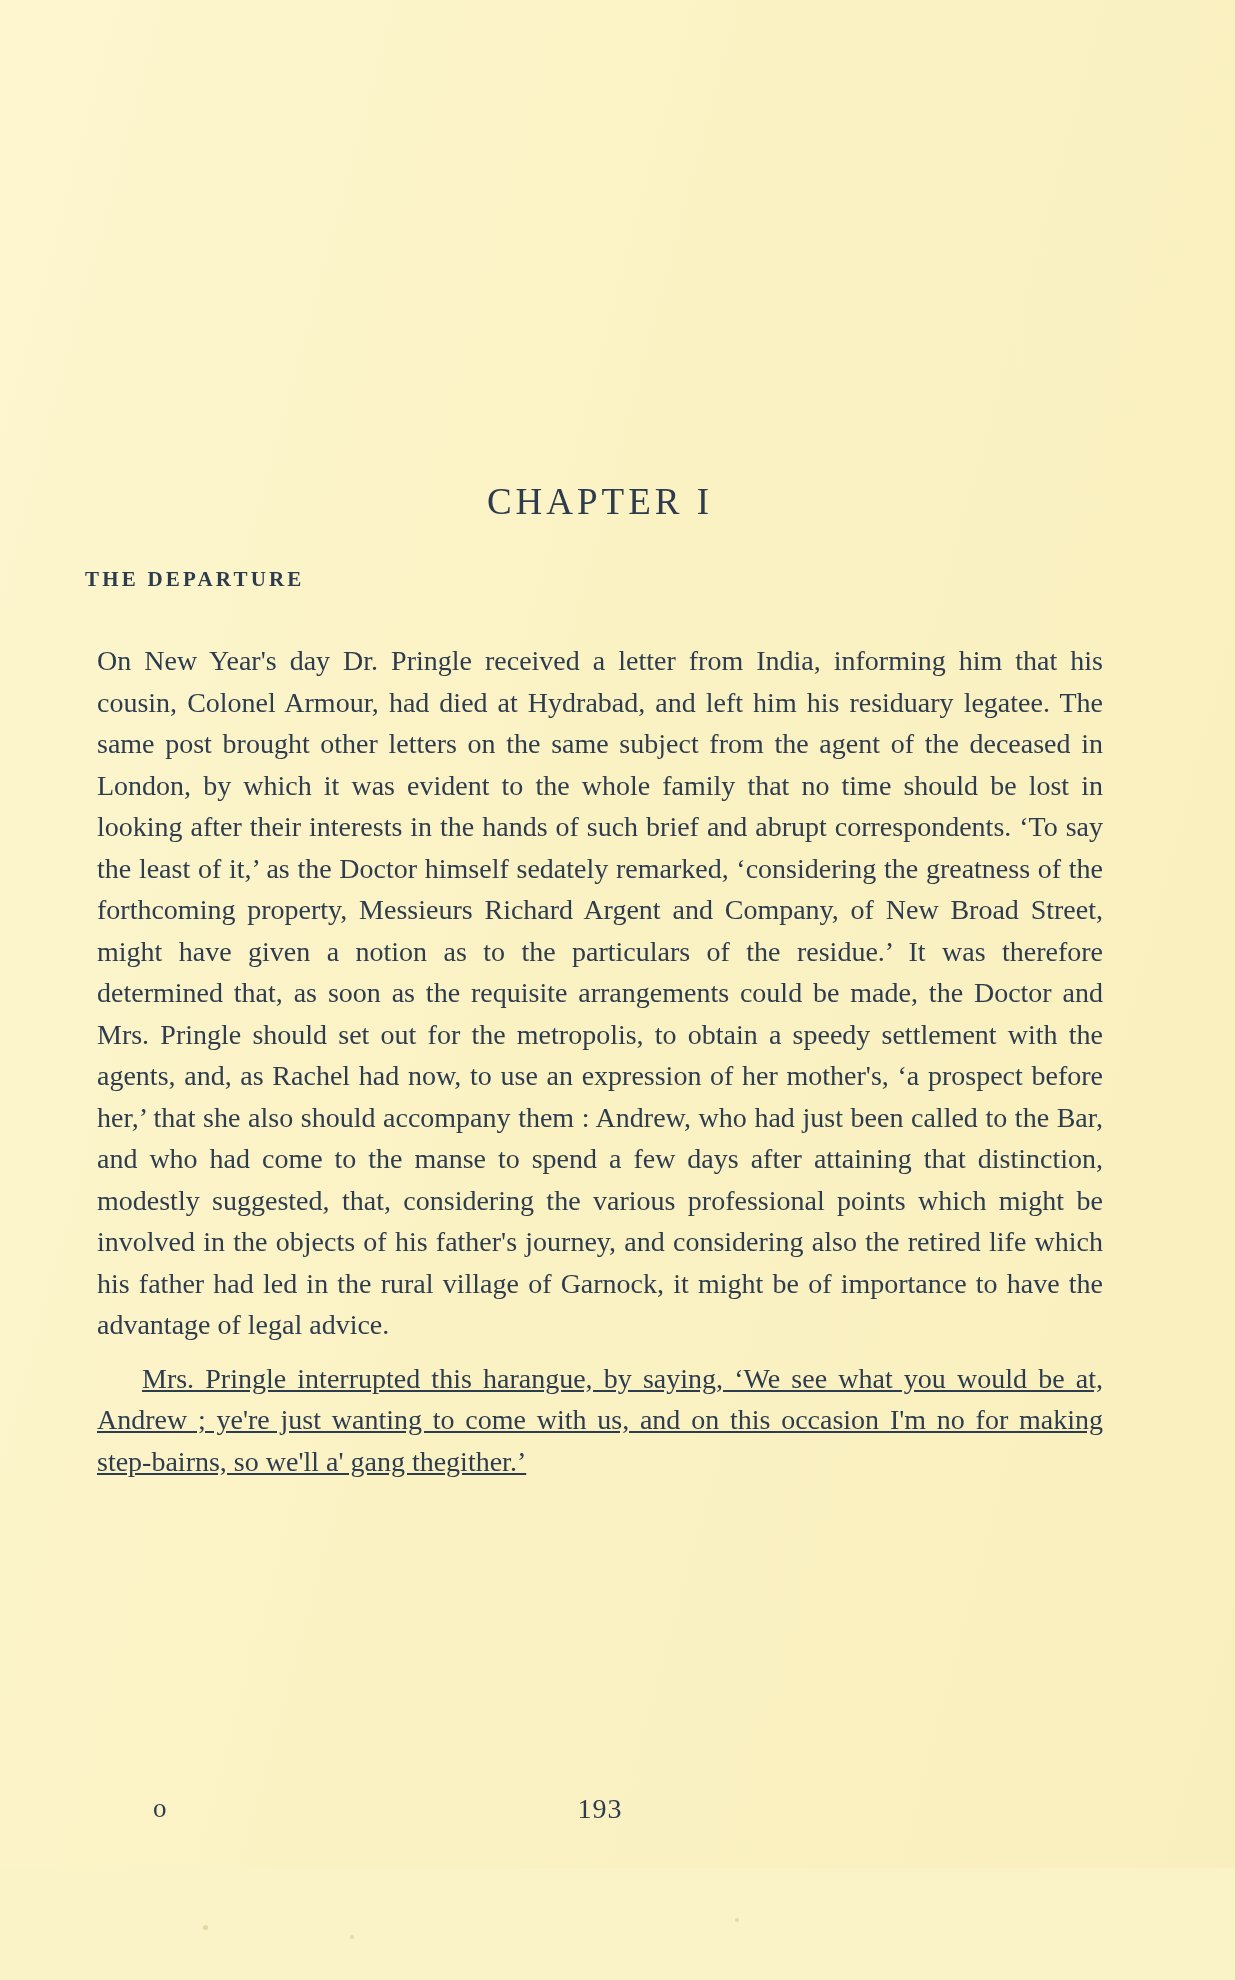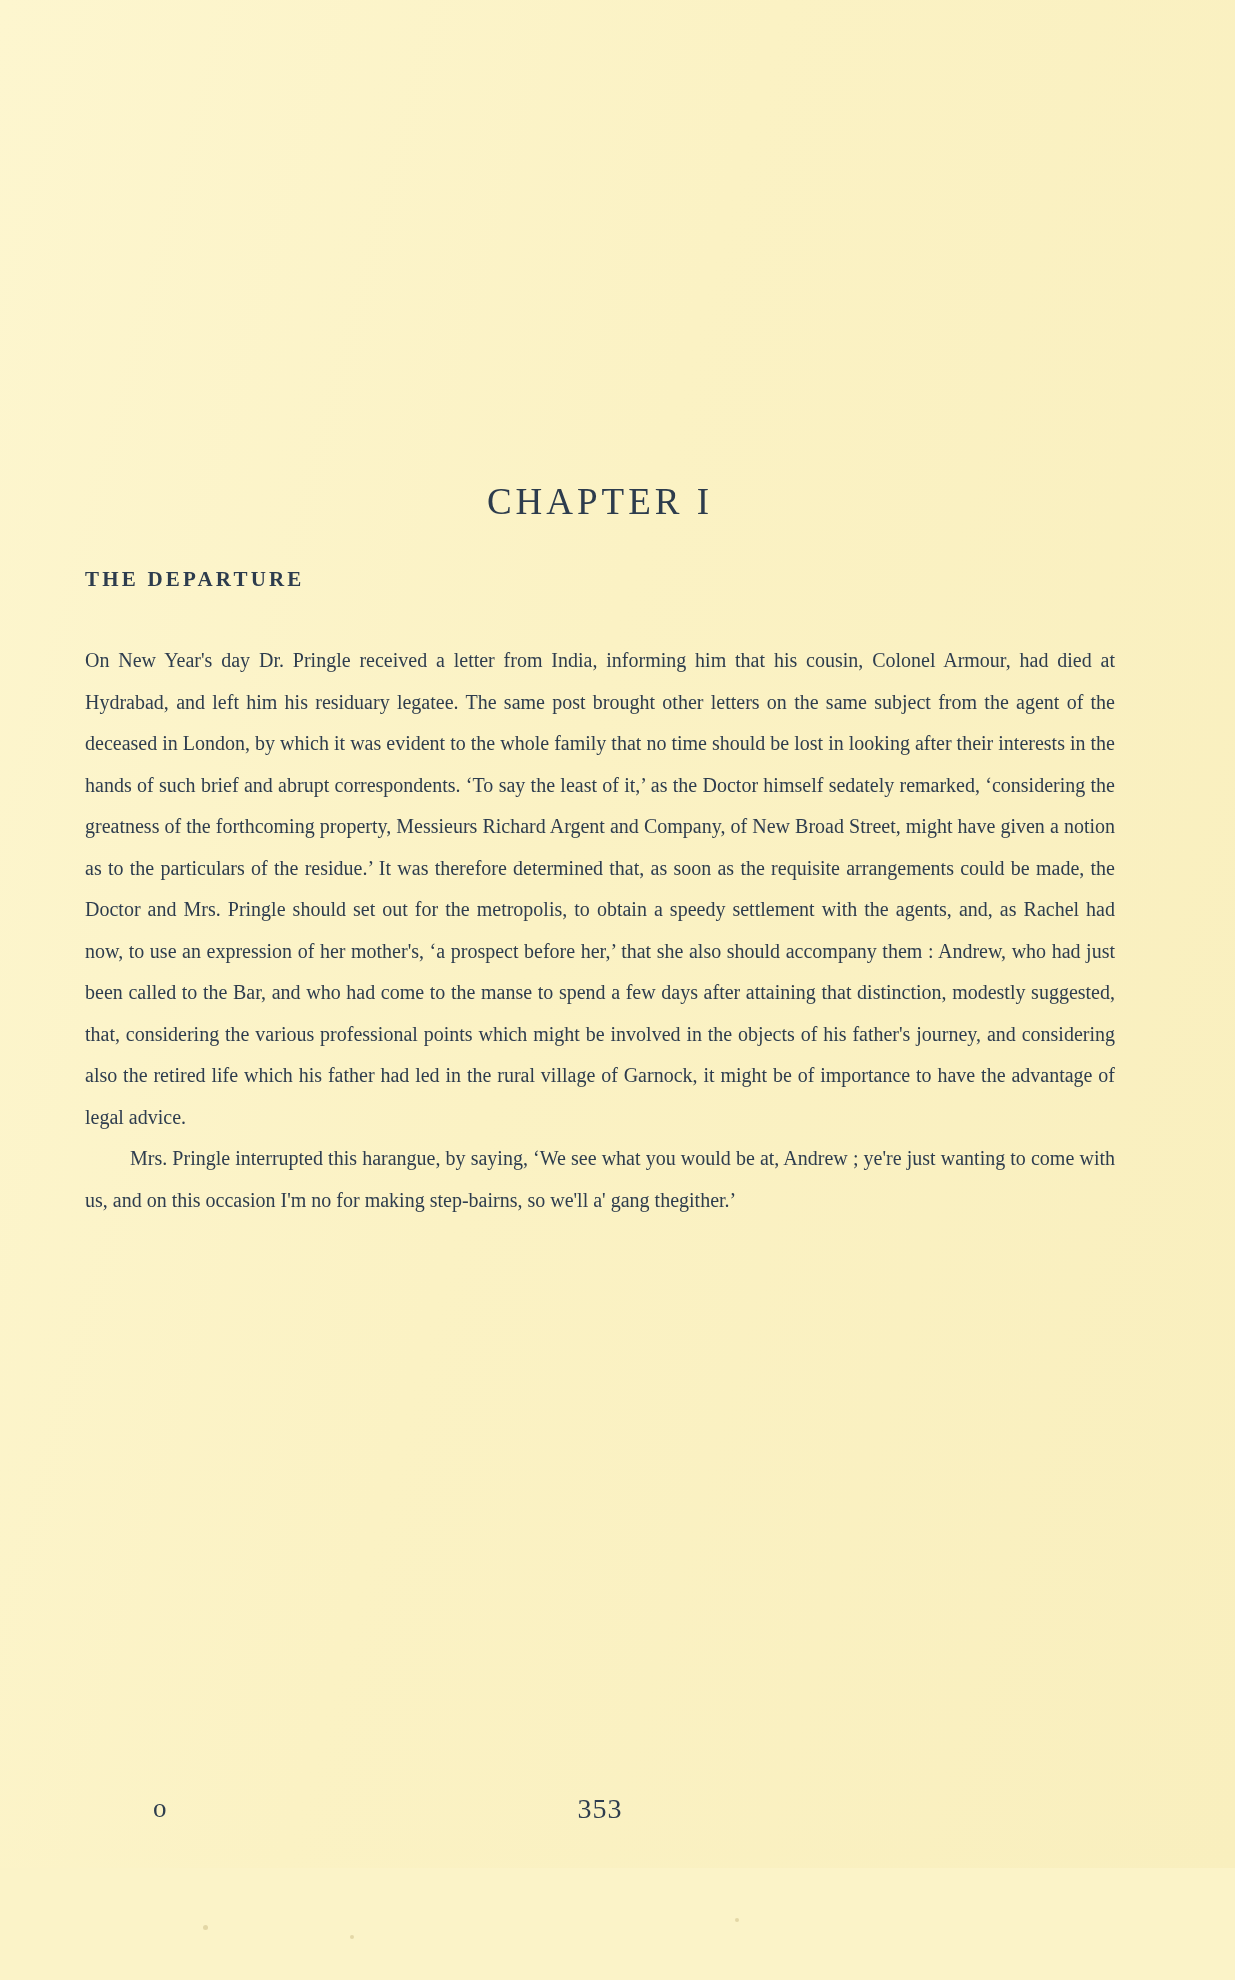--- a/index.html
+++ b/index.html
@@ -37,30 +37,31 @@
   }
   .chapter-subtitle {
     text-align: left;
     font-size: 21px;
     letter-spacing: 3.2px;
     color: #2d3c4d;
     margin: 0 0 48px 0;
     font-family: "Liberation Serif", serif;
   }
   .body-para {
-    font-size: 20px;
+    font-size: 28px;
     line-height: 41.5px;
     text-align: justify;
     text-justify: inter-word;
-    margin: 0;
+    margin: 12px;
     color: #2e3d4e;
     font-family: "Liberation Serif", serif;
   }
   .body-para.indent {
     text-indent: 45px;
+    text-decoration: underline;
   }
   .footer {
     position: absolute;
     left: 85px;
     top: 1793px;
     width: 1030px;
     height: 40px;
   }
   .signature-mark {
     position: absolute;
@@ -100,16 +101,16 @@
 
     <h2 class="chapter-subtitle">THE DEPARTURE</h2>
 
     <p class="body-para">On New Year's day Dr. Pringle received a letter from India, informing him that his cousin, Colonel Armour, had died at Hydrabad, and left him his residuary legatee. The same post brought other letters on the same subject from the agent of the deceased in London, by which it was evident to the whole family that no time should be lost in looking after their interests in the hands of such brief and abrupt correspondents. ‘To say the least of it,’ as the Doctor himself sedately remarked, ‘considering the greatness of the forthcoming property, Messieurs Richard Argent and Company, of New Broad Street, might have given a notion as to the particulars of the residue.’ It was therefore determined that, as soon as the requisite arrangements could be made, the Doctor and Mrs. Pringle should set out for the metropolis, to obtain a speedy settlement with the agents, and, as Rachel had now, to use an expression of her mother's, ‘a prospect before her,’ that she also should accompany them : Andrew, who had just been called to the Bar, and who had come to the manse to spend a few days after attaining that distinction, modestly suggested, that, considering the various professional points which might be involved in the objects of his father's journey, and considering also the retired life which his father had led in the rural village of Garnock, it might be of importance to have the advantage of legal advice.</p>
 
     <p class="body-para indent">Mrs. Pringle interrupted this harangue, by saying, ‘We see what you would be at, Andrew ; ye're just wanting to come with us, and on this occasion I'm no for making step-bairns, so we'll a' gang thegither.’</p>
   </div>
 
   <div class="footer">
     <span class="signature-mark">o</span>
-    <span class="page-number">353</span>
+    <span class="page-number">193</span>
   </div>
 
 </div>
 
 </body></html>

